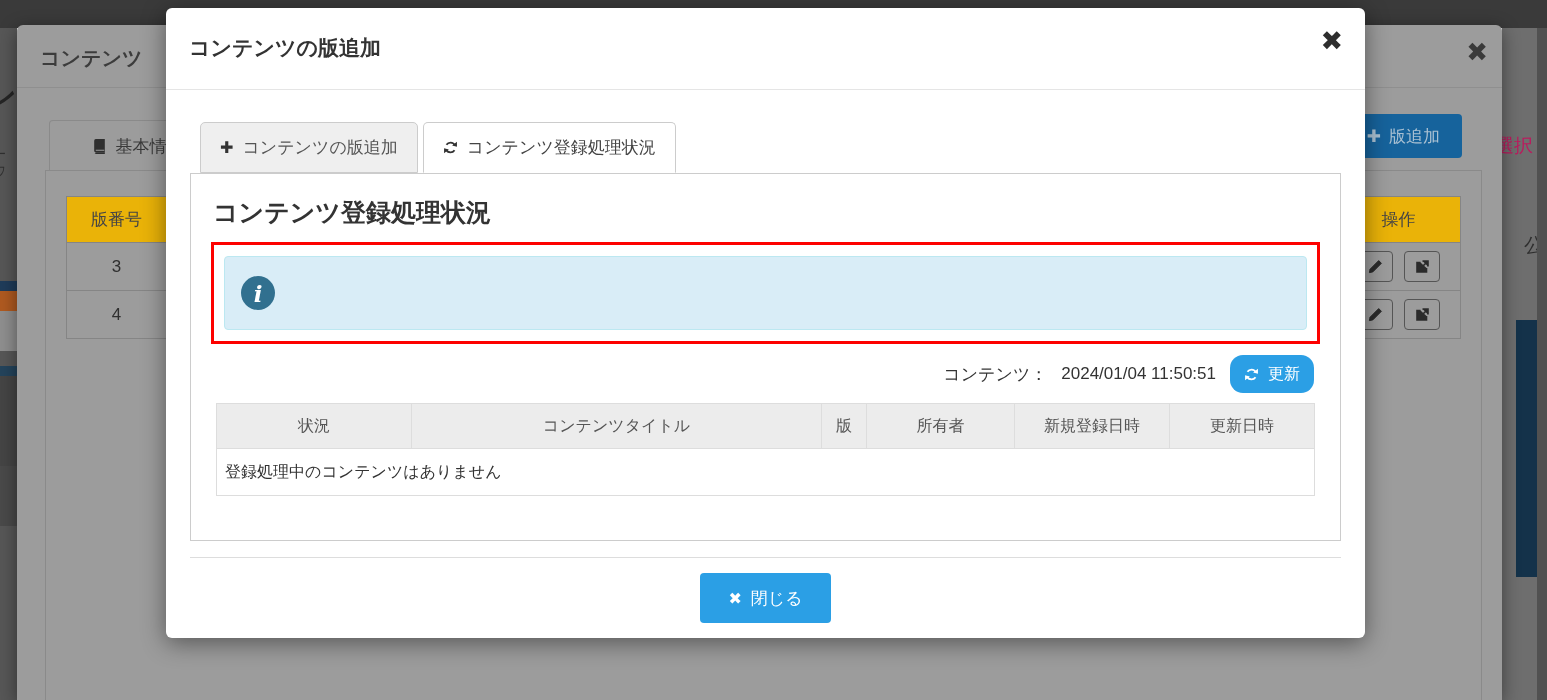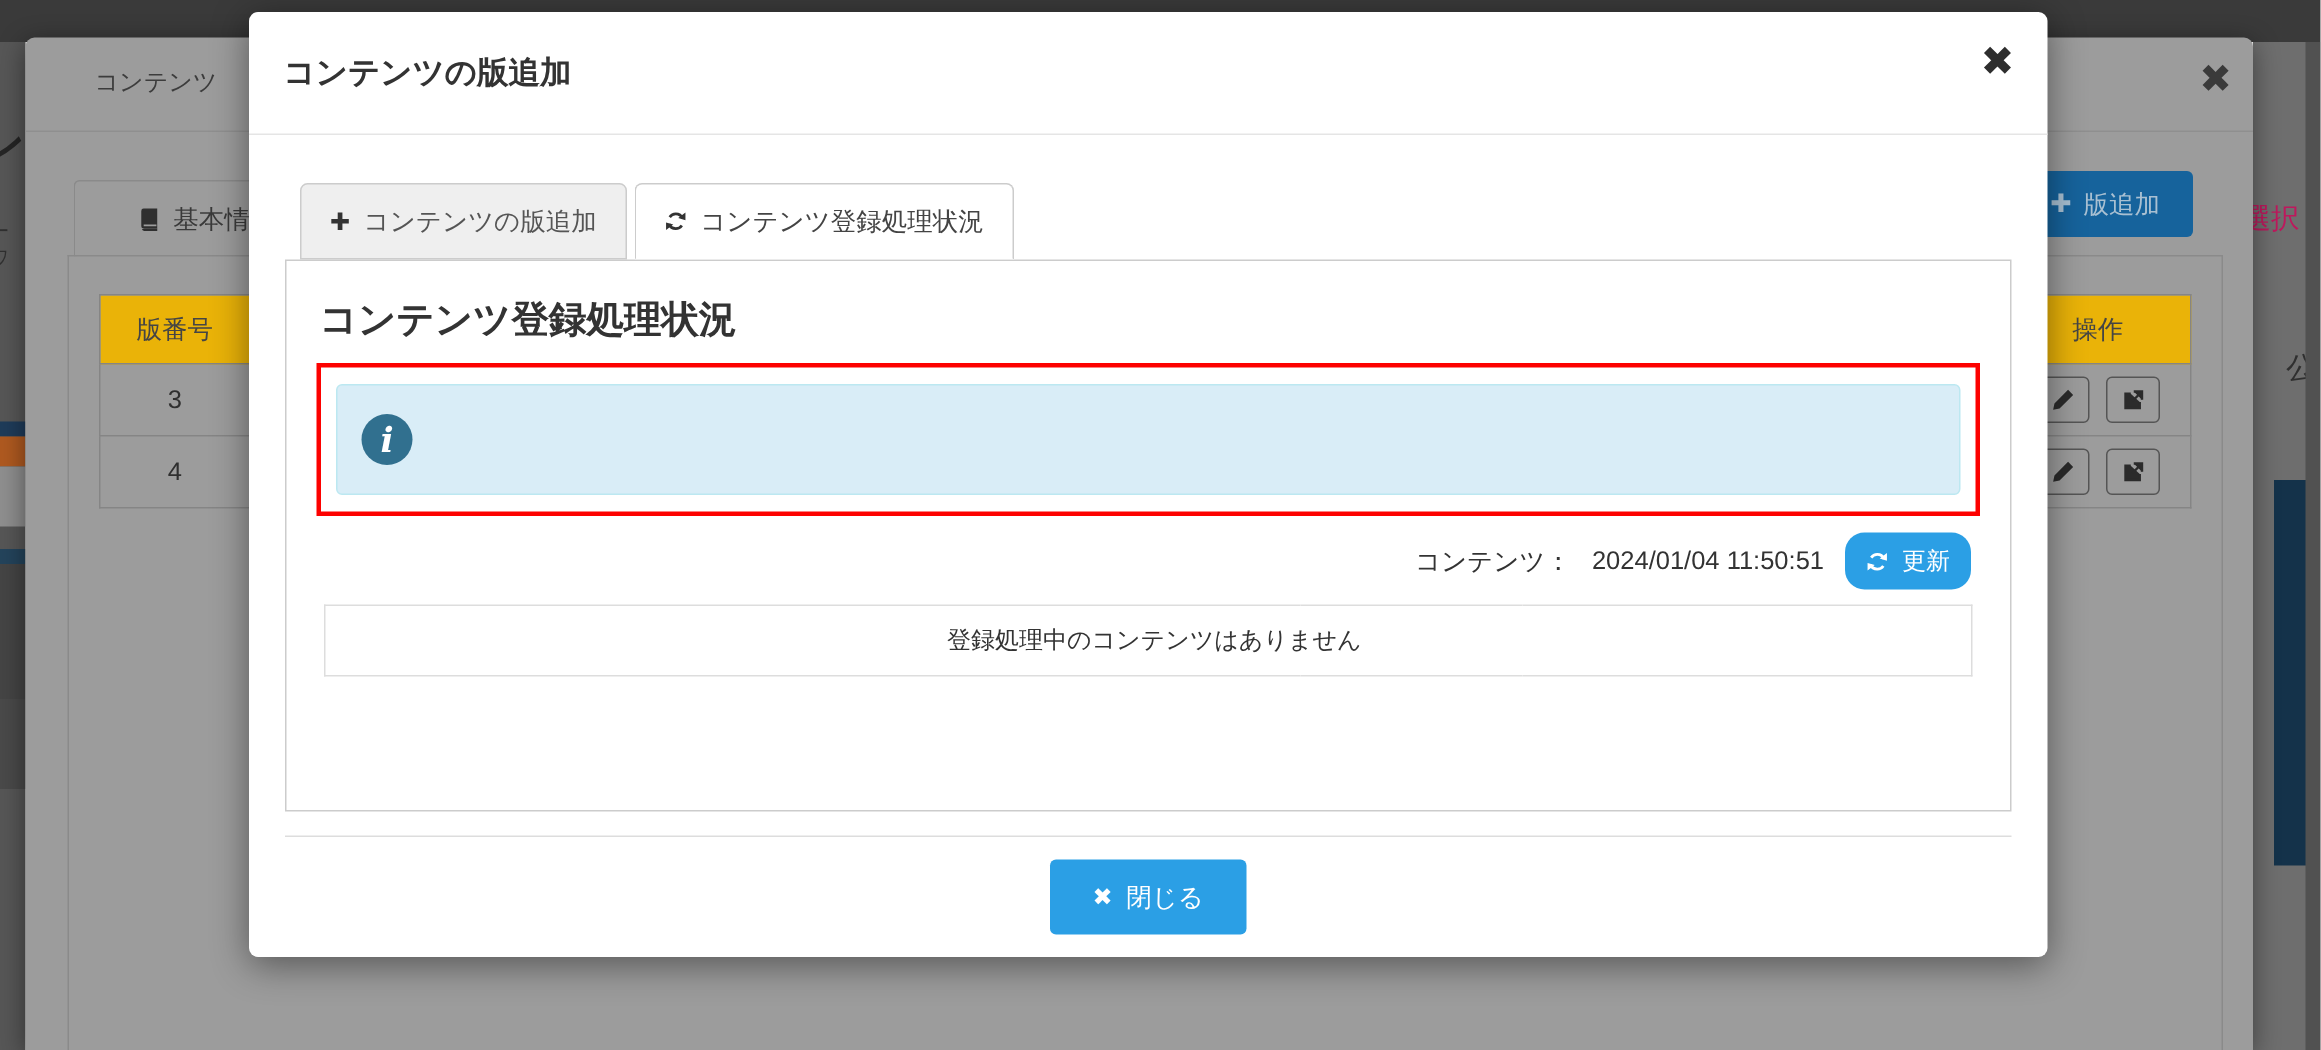--- a/index.html
+++ b/index.html
@@ -22,21 +22,21 @@
   .page-right-strip { position:absolute; left:1502px; top:28px; width:45px; height:672px; background:#6e6e6e; overflow:hidden; }
   .page-right-edge { position:absolute; left:1537px; top:28px; width:10px; height:672px; background:#515151; }
   .frag-select { position:absolute; left:1495px; top:133px; width:44px; overflow:hidden; font-size:19px; color:#be185d; white-space:nowrap; }
   .frag-public { position:absolute; left:1524px; top:232px; font-size:20px; color:#2f2f2f; }
   .frag-navy { position:absolute; left:1516px; top:320px; width:22px; height:257px; background:#14324a; }
 
   
   .bg-modal { position:absolute; left:17px; top:25px; width:1485px; height:675px;
     background:#9c9c9c; border-radius:6px 6px 0 0; box-shadow:0 4px 18px rgba(0,0,0,.45); }
   .bg-header { position:relative; height:63px; border-bottom:1px solid #8f8f8f; }
-  .bg-title { position:absolute; left:23px; top:20px; font-size:16px; font-weight:normal; color:#3c3c3c;margin-left:23px; }
+  .bg-title { position:absolute; left:23px; top:20px; font-size:20px; font-weight:bold; color:#3c3c3c; }
   .bg-close { position:absolute; right:14px; top:12px; font-size:26px; font-weight:bold; color:#3a3a3a; cursor:pointer; }
   .bg-addver { position:absolute; right:40px; top:89px; height:44px; padding:0 22px; background:#16639c; color:#a9c0d2;
     border:none; border-radius:4px; font-size:17px; font-family:inherit; display:flex; align-items:center; gap:8px; }
   .bg-tab { position:absolute; left:32px; top:95px; height:51px; width:176px; border:1px solid #8a8a8a; border-bottom:none;
     border-radius:4px 4px 0 0; display:flex; align-items:center; justify-content:center; gap:8px; font-size:17px; color:#3a3a3a; overflow:hidden; }
   .bg-contentbox { position:absolute; left:28px; right:20px; top:145px; bottom:0; border:1px solid #8a8a8a; border-bottom:none; }
   .bg-table { position:absolute; left:20px; top:25px; width:calc(100% - 40px); border-collapse:collapse; table-layout:fixed; }
   .bg-table th, .bg-table td { border:1px solid #858585; height:48px; text-align:center; font-size:17px; color:#2f2f2f; }
   .bg-table th { background:#eab308; font-weight:normal; color:#454545; height:46px; }
   .bg-table .mid { border-top:none; border-bottom:none; }
@@ -67,21 +67,21 @@
     font-weight:bold; font-size:23px; font-style:italic; }
   .alert-strong { font-weight:bold; margin-right:6px; }
   .status-row { display:flex; justify-content:flex-end; align-items:center; gap:14px; margin:11px 6px 10px 0; }
   .status-text { font-size:17px; color:#333; }
   .btn-blue { background:var(--accent-blue,#2b9fe5); color:#fff; border:none; border-radius:4px; font-family:inherit;
     display:inline-flex; align-items:center; gap:9px; cursor:pointer; }
   .btn-refresh { height:38px; padding:0 14px; font-size:16px;border-radius:13px; }
   .refresh-svg { width:15px; height:15px; }
   .proc-table { width:calc(100% - 10px); margin:2px auto 0 auto; border-collapse:collapse; table-layout:fixed; }
   .proc-table th { background:#ececec; border:1px solid #ddd; height:45px; font-weight:normal; font-size:16px; color:#555; text-align:center; }
-  .proc-table td { border:1px solid #ddd; height:47px; font-size:16px; color:#333; text-align:center; padding-left:8px; }
+  .proc-table td { border:1px solid #ddd; height:47px; font-size:16px; color:#333; text-align:left; padding-left:8px; }
   .m-divider { border:none; border-top:1px solid #ddd; margin:16px 0 0 0; }
   .m-footer { text-align:center; padding:15px 0; }
   .btn-close-modal { height:50px; padding:0 28px; font-size:17px; }
   .btn-close-modal .x { font-weight:bold; font-size:16px; }
 </style>
 </head>
 <body>
 
 <div class="stage">
 
@@ -230,20 +230,28 @@
         <table class="proc-table">
           <colgroup>
               <col style="width:195px">
               <col style="width:410px">
               <col style="width:45px">
               <col style="width:148px">
               <col style="width:155px">
               <col>
             </colgroup>
           <tbody>
+              <tr>
+            <th>状況</th>
+            <th>コンテンツタイトル</th>
+            <th>版</th>
+            <th>所有者</th>
+            <th>新規登録日時</th>
+            <th>更新日時</th>
+          </tr>
           <tr>
             <td colspan="6">登録処理中のコンテンツはありません</td>
           </tr>
         </tbody>
           </table>
       </div>
 
       <hr class="m-divider">
       <div class="m-footer">
         <button class="btn-blue btn-close-modal">

